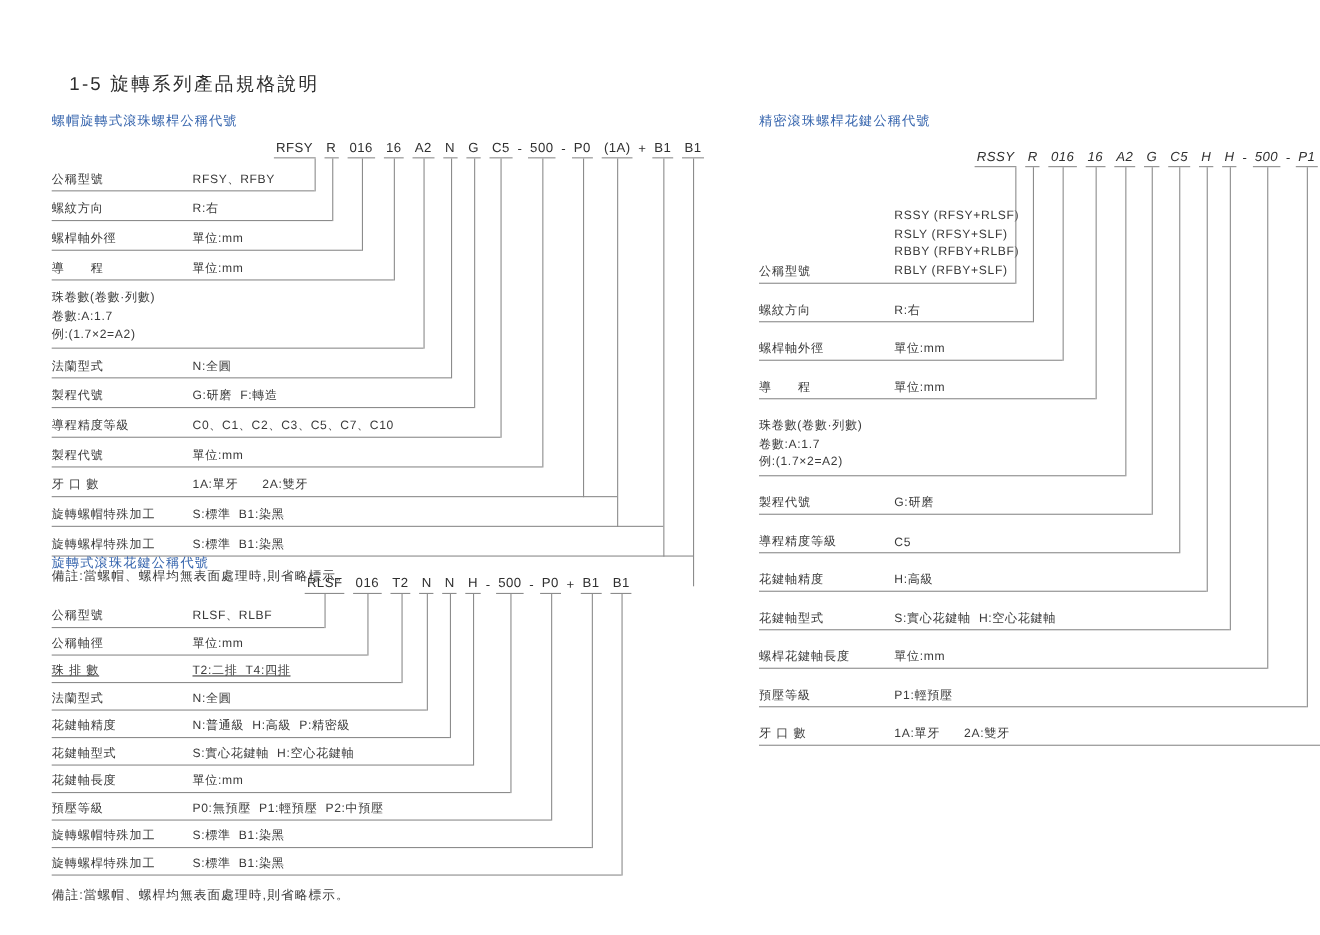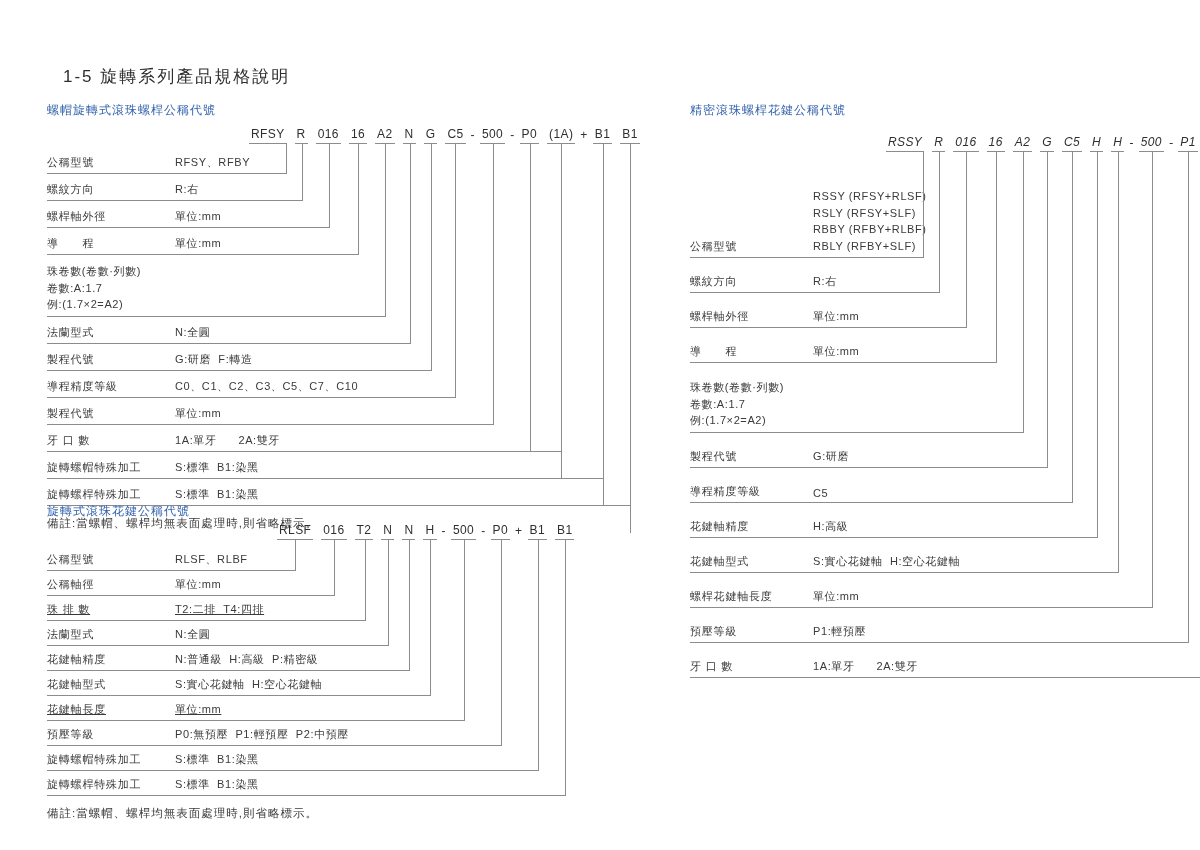--- a/index.html
+++ b/index.html
@@ -132,21 +132,21 @@
           <span class="val">N:全圓</span>
         </div>
         <div class="row" style="width: 362px;">
           <span class="lbl">花鍵軸精度</span>
           <span class="val">N:普通級  H:高級  P:精密級</span>
         </div>
         <div class="row" style="width: 383px;">
           <span class="lbl">花鍵軸型式</span>
           <span class="val">S:實心花鍵軸  H:空心花鍵軸</span>
         </div>
-        <div class="row" style="width: 417px; text-decoration: underline;">
+        <div class="row" style="width: 417px;">
           <span class="lbl">花鍵軸長度</span>
           <span class="val">單位:mm</span>
         </div>
         <div class="row" style="width: 454px;">
           <span class="lbl">預壓等級</span>
           <span class="val">P0:無預壓  P1:輕預壓  P2:中預壓</span>
         </div>
         <div class="row" style="width: 491px;">
           <span class="lbl">旋轉螺帽特殊加工</span>
           <span class="val">S:標準  B1:染黑</span>

